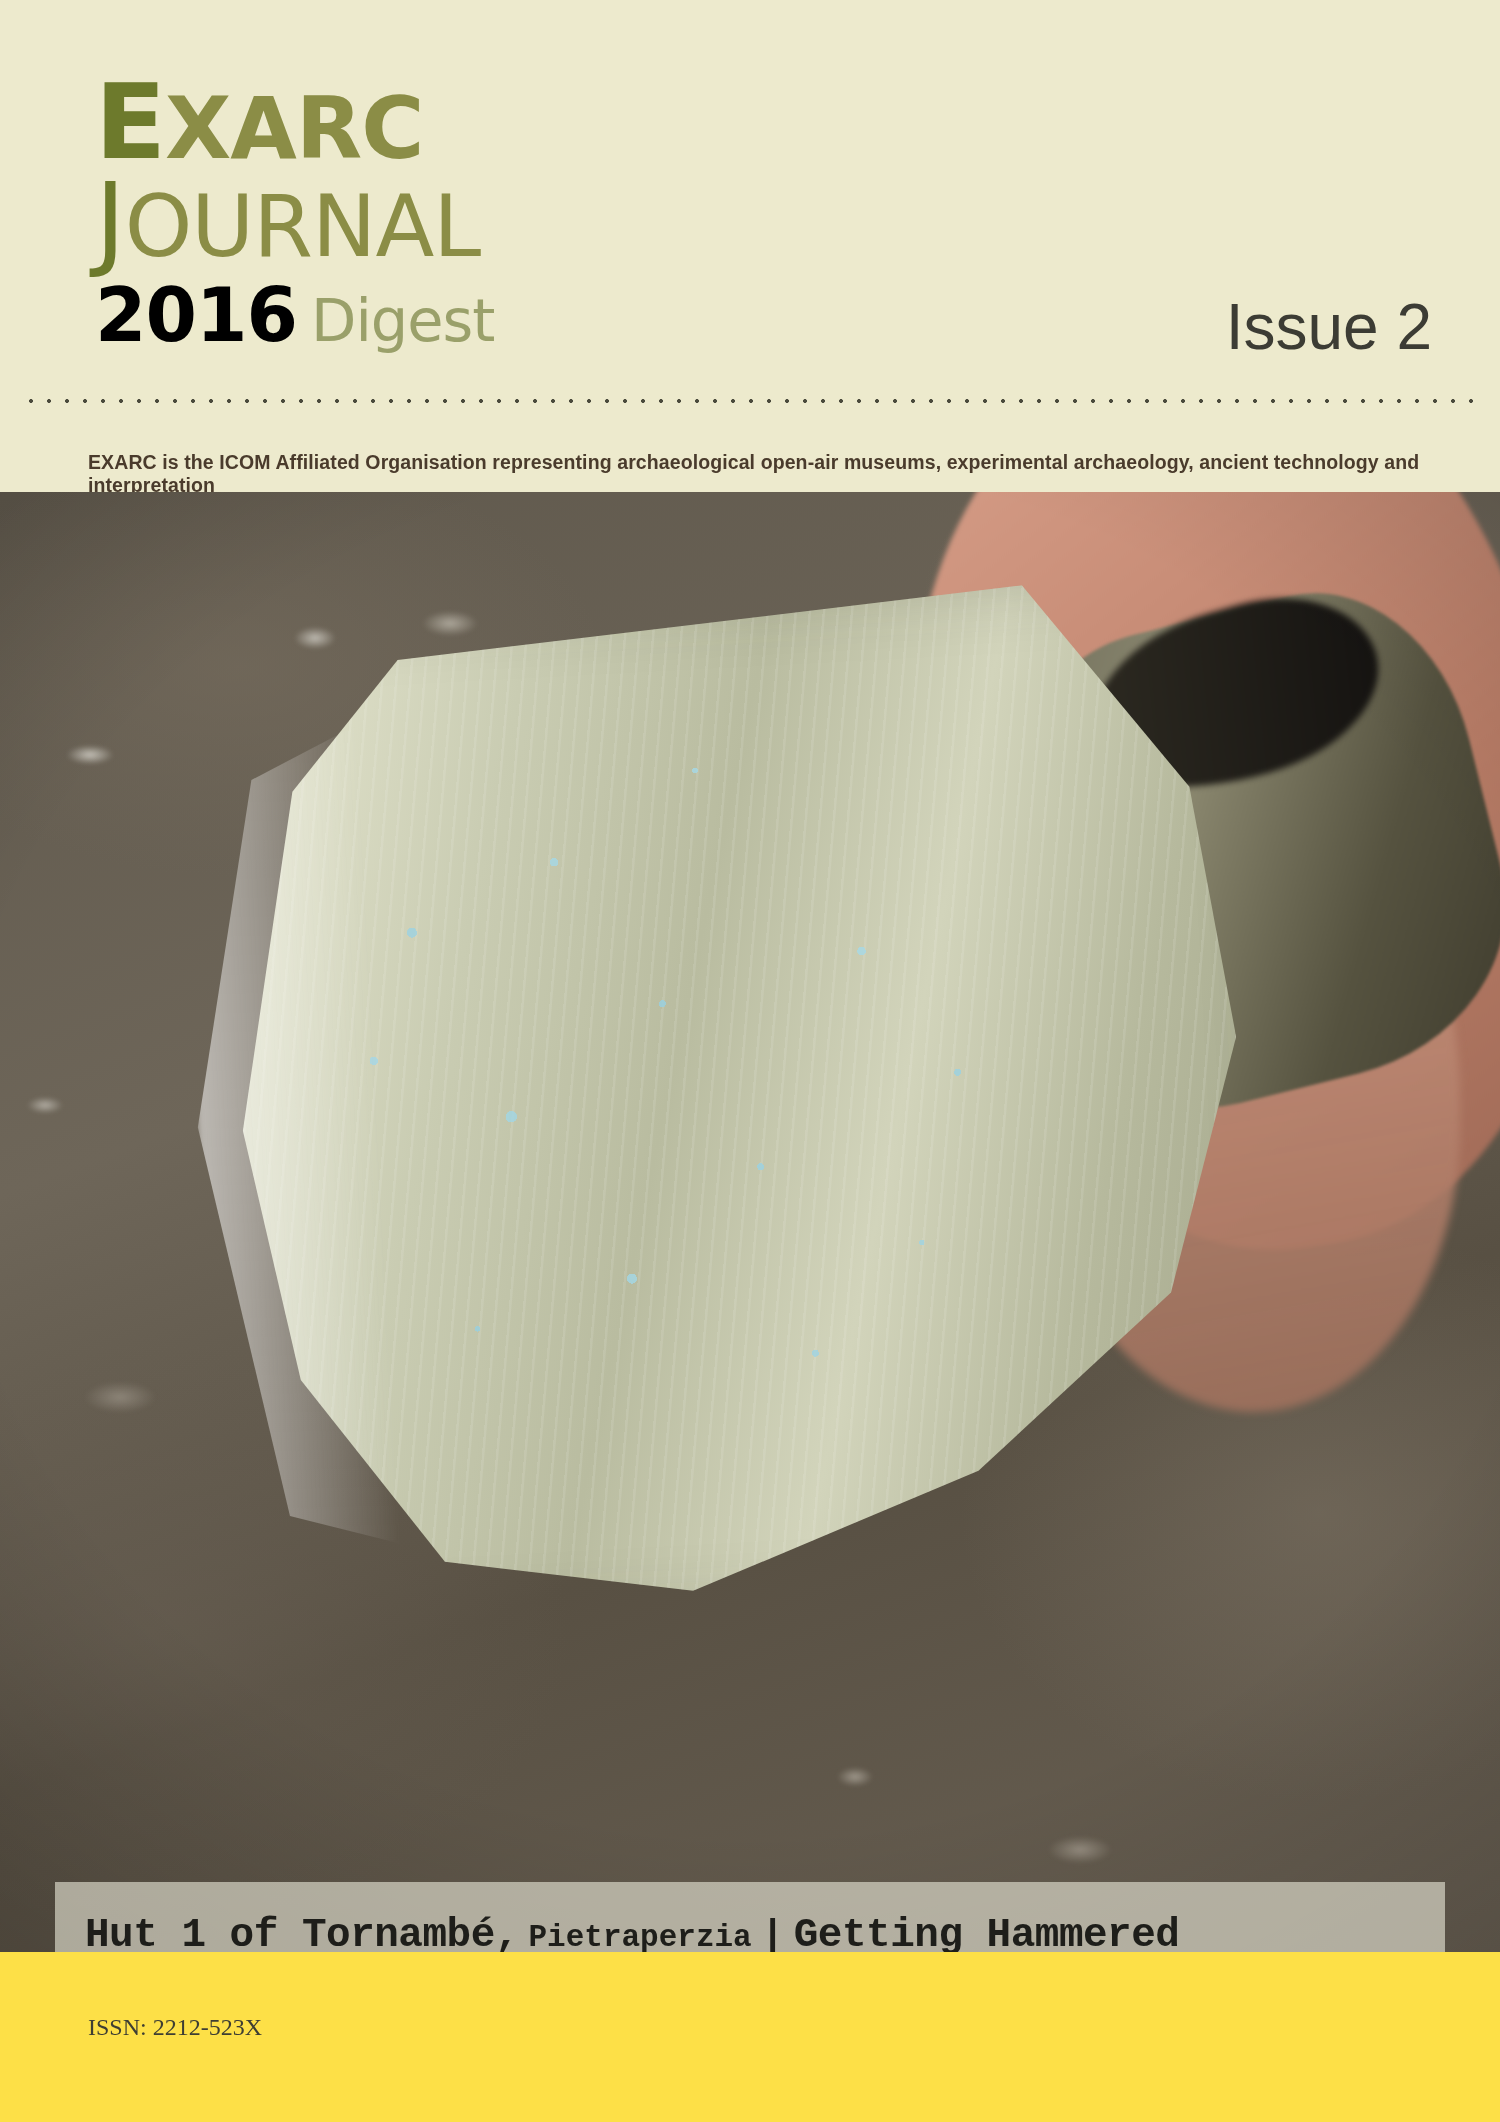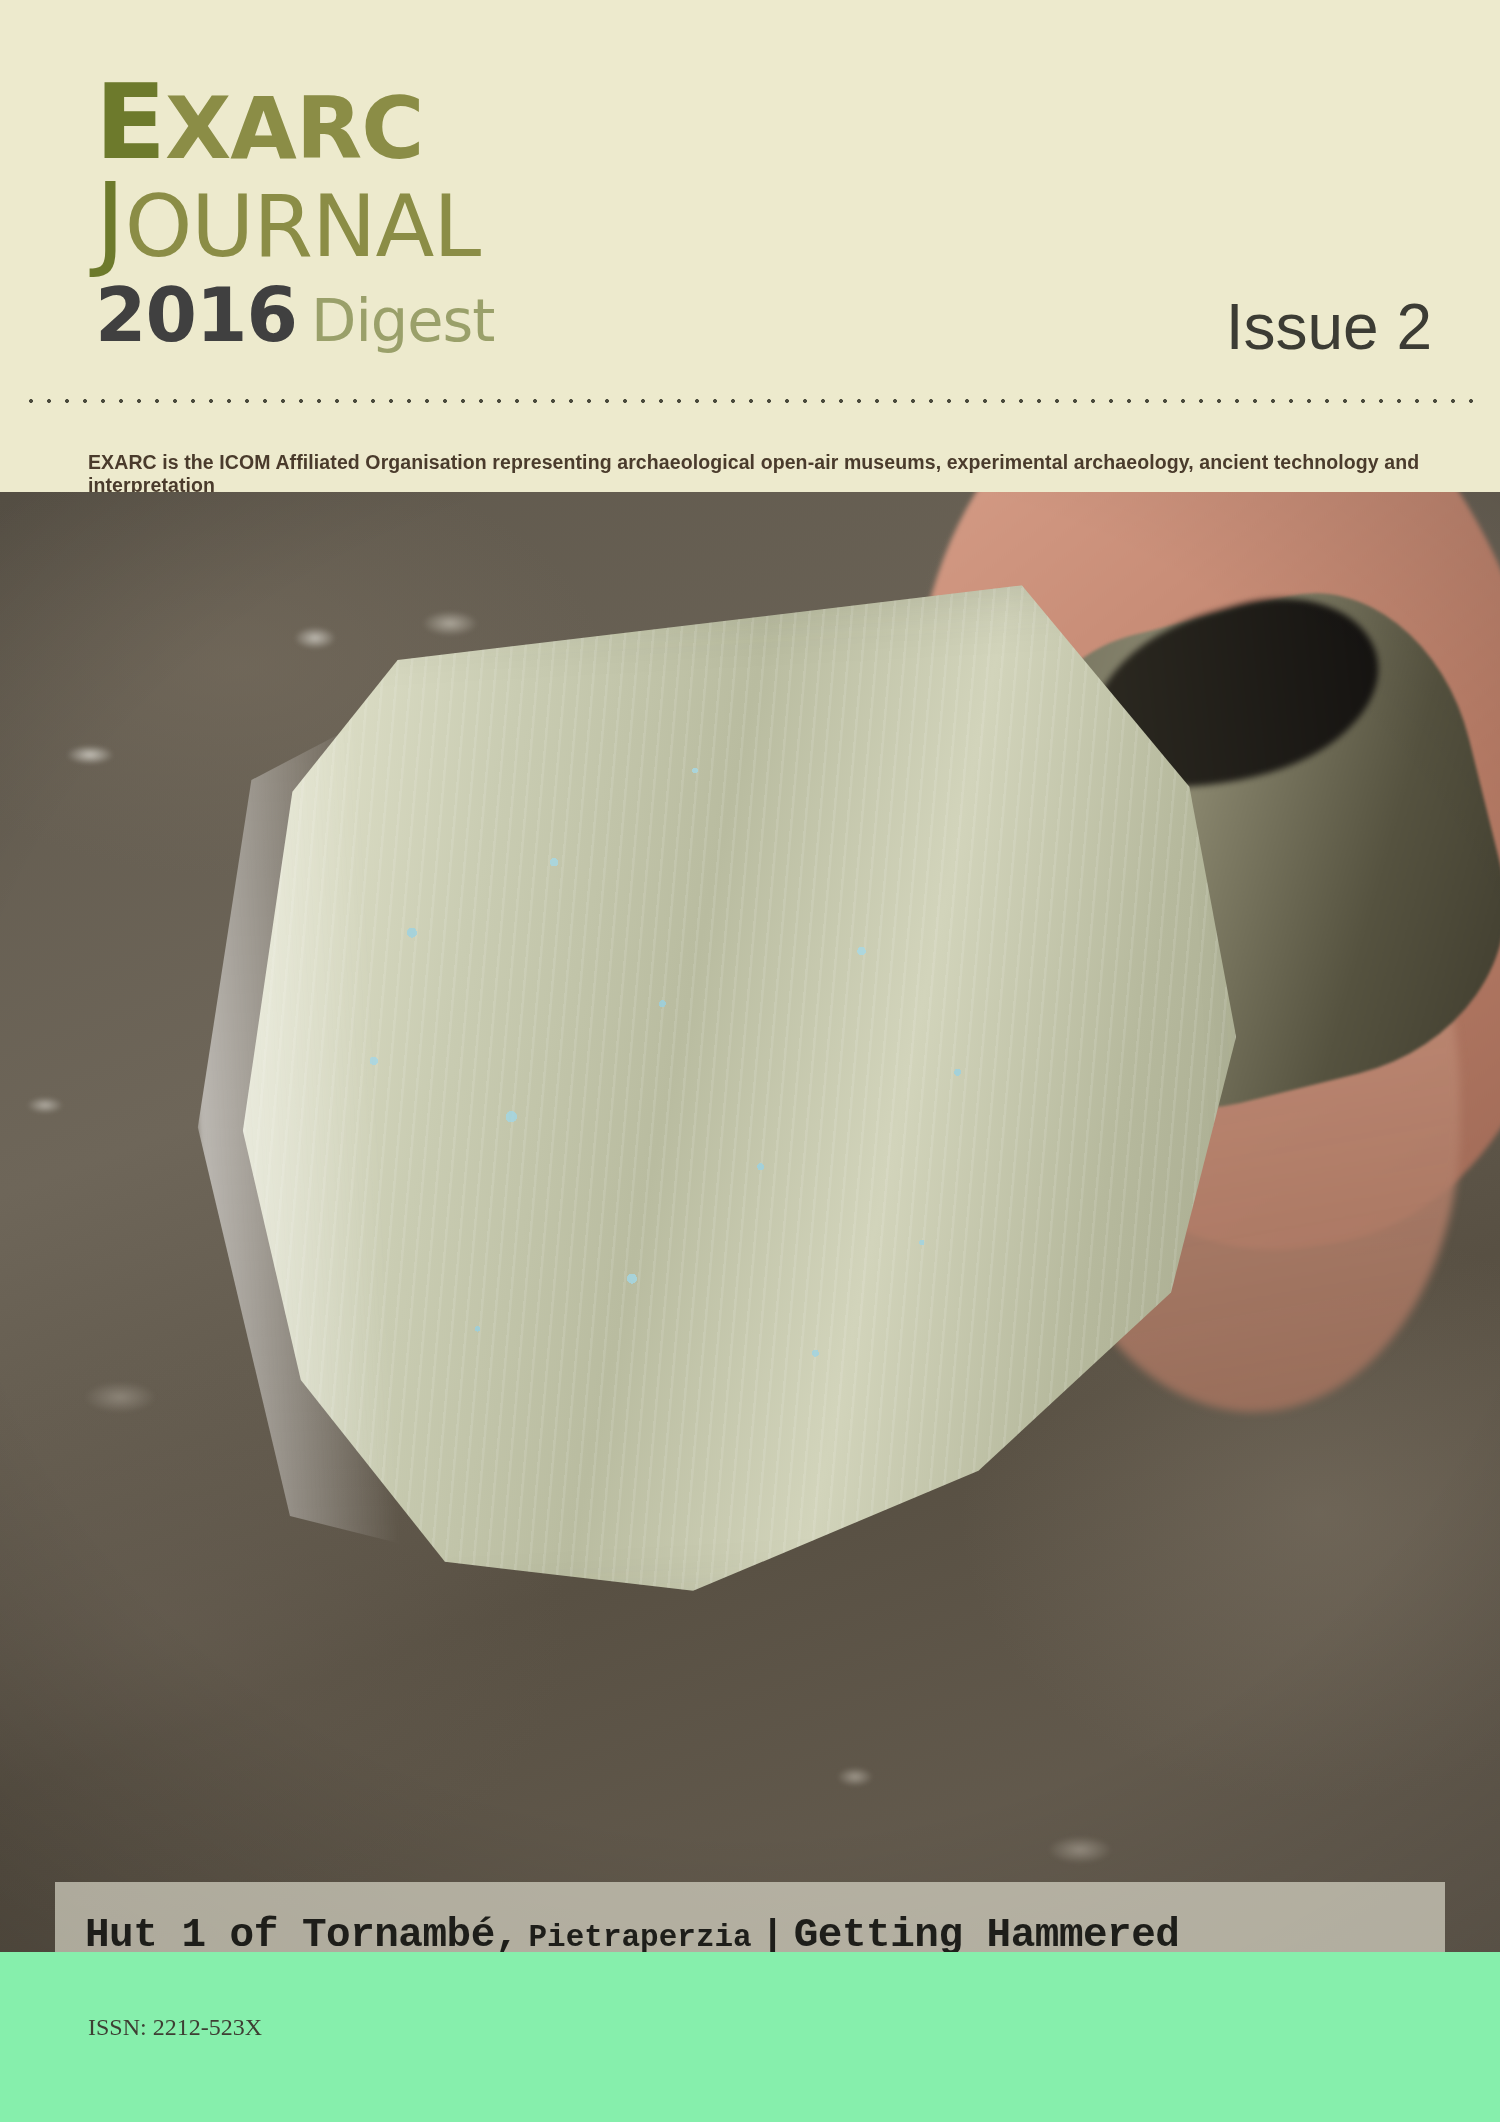--- a/index.html
+++ b/index.html
@@ -61,21 +61,21 @@
     color: #6d7a2c;
   }
   .brand-line3 {
     margin-top: 6px;
     white-space: nowrap;
   }
   .brand-year {
     font-family: "DejaVu Sans", sans-serif;
     font-weight: bold;
     font-size: 74px;
-    color: #404040;
+    color: #000000;
     letter-spacing: -1px;
   }
   .brand-digest {
     font-family: "DejaVu Sans", sans-serif;
     font-size: 59px;
     color: #9aa06a;
     letter-spacing: -1px;
     margin-left: 14px;
   }
   .issue {
@@ -268,21 +268,21 @@
   .t-md-b { font-weight: bold; font-size: 31px; }
   .sep { font-weight: bold; font-size: 38px; }
 
   
   .footer {
     position: absolute;
     left: 0;
     top: 1952px;
     width: 1500px;
     height: 170px;
-    background: #86efac;
+    background: #fde047;
   }
   .issn {
     position: absolute;
     left: 88px;
     top: 62px;
     font-family: "Liberation Serif", serif;
     font-size: 24px;
     color: #3e3e33;
   }
   .weburl {

